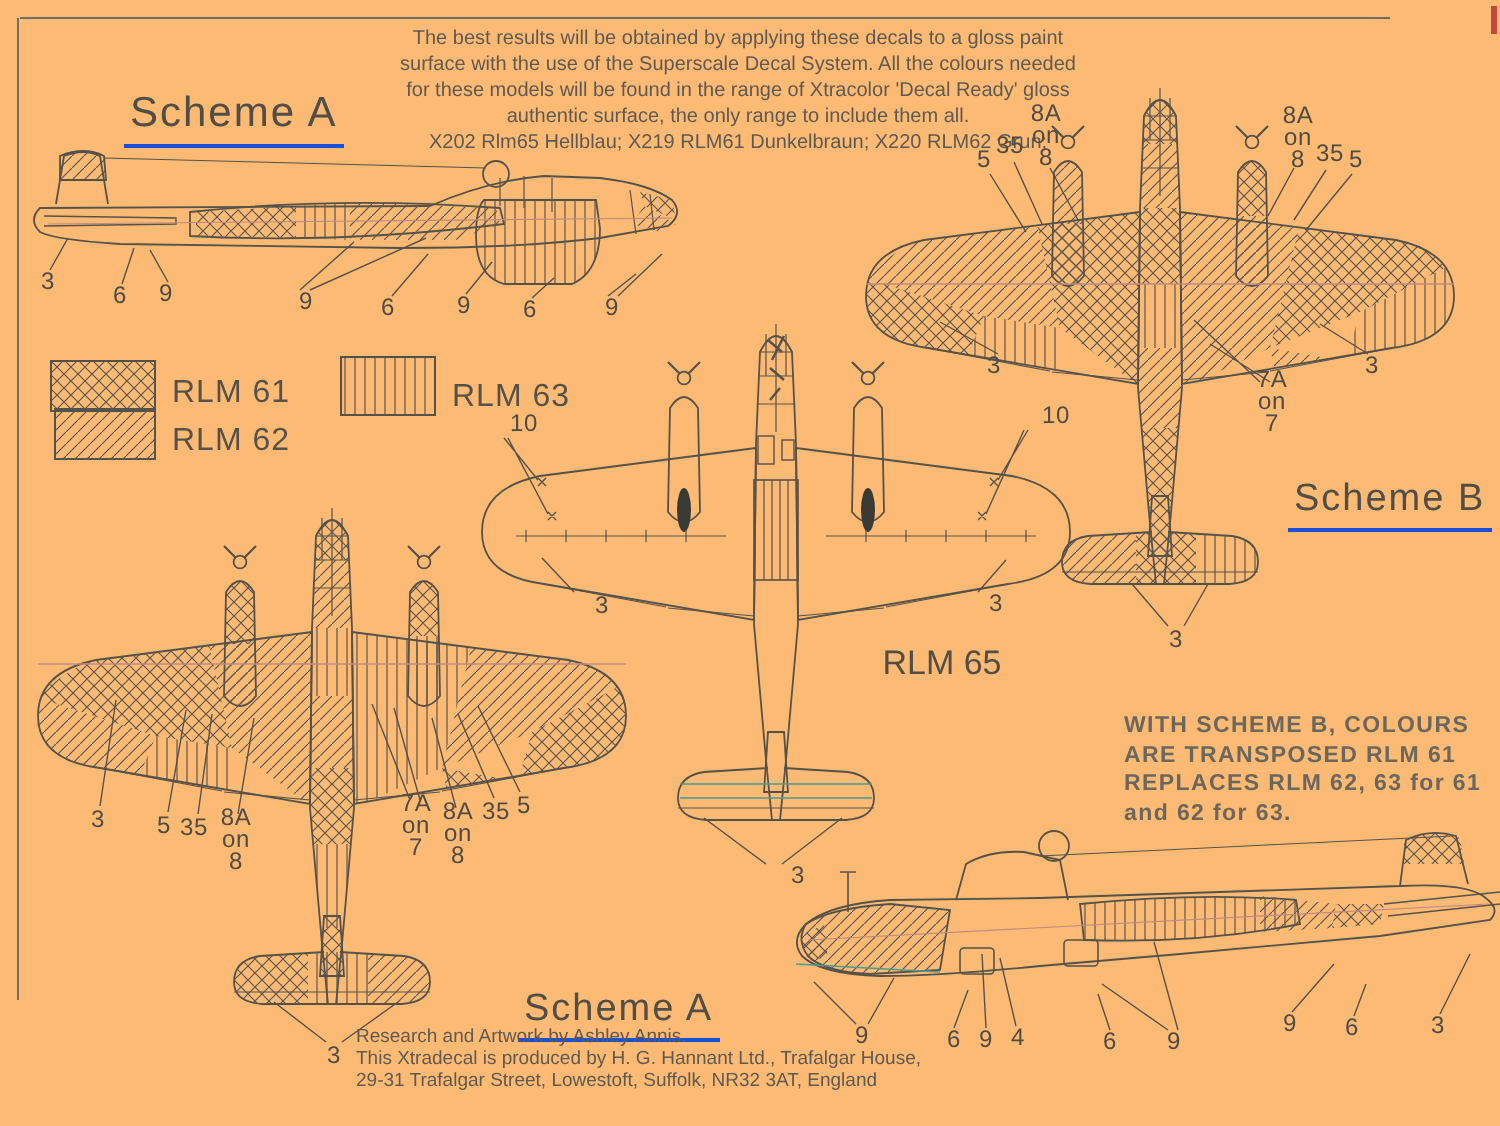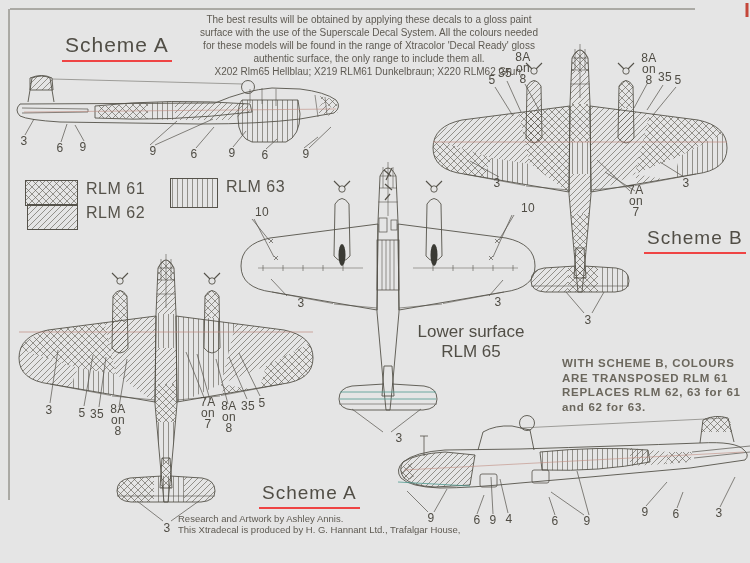--- a/index.html
+++ b/index.html
@@ -1,29 +1,29 @@
 <!DOCTYPE html>
 <html><head>
 <meta charset="utf-8">
 <style>
   html,body{margin:0;padding:0;background:#d8d4c8;}
-  .page{position:relative;width:750px;height:563px;background:#e5e5e5;overflow:hidden;
+  .page{position:relative;width:750px;height:563px;background:#fdba74;overflow:hidden;
         font-family:"Liberation Sans",sans-serif;color:#55524a;}
   .abs{position:absolute;}
   .art{position:absolute;left:0;top:0;}
   .intro{left:178px;top:13px;width:382px;text-align:center;font-size:10px;line-height:13px;color:#5e5a52;}
-  .heading{position:absolute;color:#514e46;letter-spacing:1px;border-bottom:2px solid #ef4444;padding:0 3px 3px 3px;}
+  .heading{position:absolute;color:#514e46;letter-spacing:1px;border-bottom:2px solid #1d4ed8;padding:0 3px 3px 3px;margin-top:12px;}
   .h-a-top{left:62px;top:33px;font-size:21px;}
   .h-b{left:644px;top:227px;font-size:19px;}
   .h-a-bot{left:259px;top:482px;font-size:19px;}
   .lower-surface{left:392px;top:322px;width:158px;text-align:center;font-size:17px;line-height:20px;color:#514e46;}
   .note{left:562px;top:356px;width:190px;font-size:11.5px;line-height:14.5px;font-weight:bold;
         letter-spacing:0.7px;color:#6b675d;}
   .credits{left:178px;top:513px;width:352px;font-size:9.5px;line-height:11px;color:#5e5a52;}
-  .legend-item{position:absolute;display:flex;align-items:flex-start;}
+  .legend-item{position:absolute;display:flex;align-items:flex-end;}
   .legend-label{font-size:16px;color:#55524a;margin-left:8px;letter-spacing:0.5px;}
   .callout{position:absolute;transform:translate(-50%,-50%);font-size:12px;color:#4f4c44;
            white-space:pre-line;text-align:center;line-height:11px;letter-spacing:0.3px;}
   .swatch{display:block;}
 </style>
 </head>
 <body>
 
 <div class="page">
 
@@ -235,21 +235,20 @@
     <div>for these models will be found in the range of Xtracolor 'Decal Ready' gloss</div>
     <div>authentic surface, the only range to include them all.</div>
     <div>X202 Rlm65 Hellblau;  X219 RLM61 Dunkelbraun;  X220 RLM62 Grun;</div>
   </div>
 
   <div class="heading h-a-top">Scheme A</div>
   <div class="heading h-b">Scheme B</div>
   <div class="heading h-a-bot">Scheme A</div>
 
   <div class="abs lower-surface">
-    <div>Lower surface</div>
     <div>RLM 65</div>
   </div>
 
   <div class="legend-item" style="left:25px;top:180px;">
     <svg class="swatch" width="53" height="26">
       <rect x="0.5" y="0.5" width="52" height="25" fill="url(#pCross)" stroke="#55524a"></rect>
     </svg>
     <span class="legend-label">RLM 61</span>
   </div>
   <div class="legend-item" style="left:170px;top:178px;">
@@ -268,20 +267,21 @@
   <div class="abs note">
     <div>WITH  SCHEME  B, COLOURS</div>
     <div>ARE TRANSPOSED  RLM 61</div>
     <div>REPLACES  RLM  62, 63 for 61</div>
     <div>and  62 for 63.</div>
   </div>
 
   <div class="abs credits">
     <div>Research and Artwork by Ashley Annis.</div>
     <div>This Xtradecal is produced by H.  G. Hannant Ltd.,  Trafalgar House,</div>
+    <div>29-31 Trafalgar Street, Lowestoft, Suffolk, NR32 3AT, England</div>
   </div>
 
   <div class="abs" style="left:0;top:0;width:750px;height:563px;">
       <div class="callout" style="left: 24px; top: 141px;">3</div>
       <div class="callout" style="left: 60px; top: 148px;">6</div>
       <div class="callout" style="left: 83px; top: 147px;">9</div>
       <div class="callout" style="left: 153px; top: 151px;">9</div>
       <div class="callout" style="left: 194px; top: 154px;">6</div>
       <div class="callout" style="left: 232px; top: 153px;">9</div>
       <div class="callout" style="left: 265px; top: 155px;">6</div>

